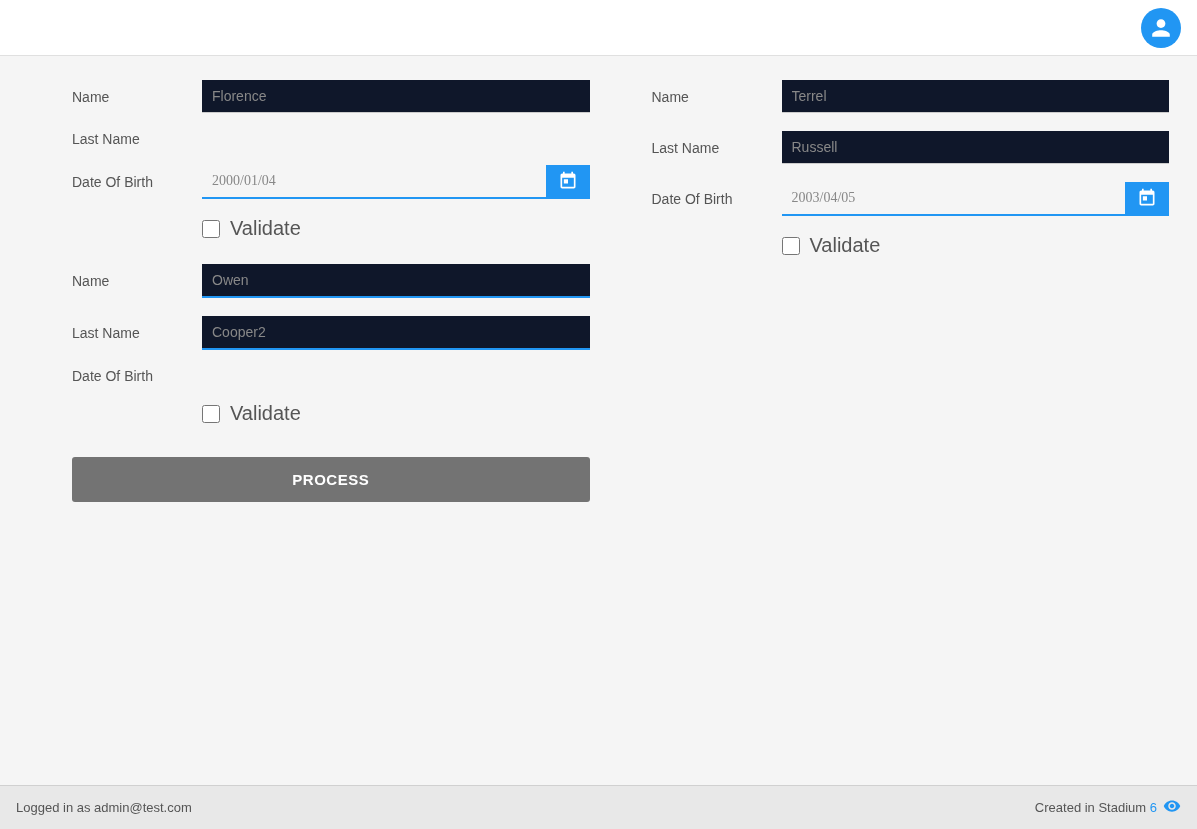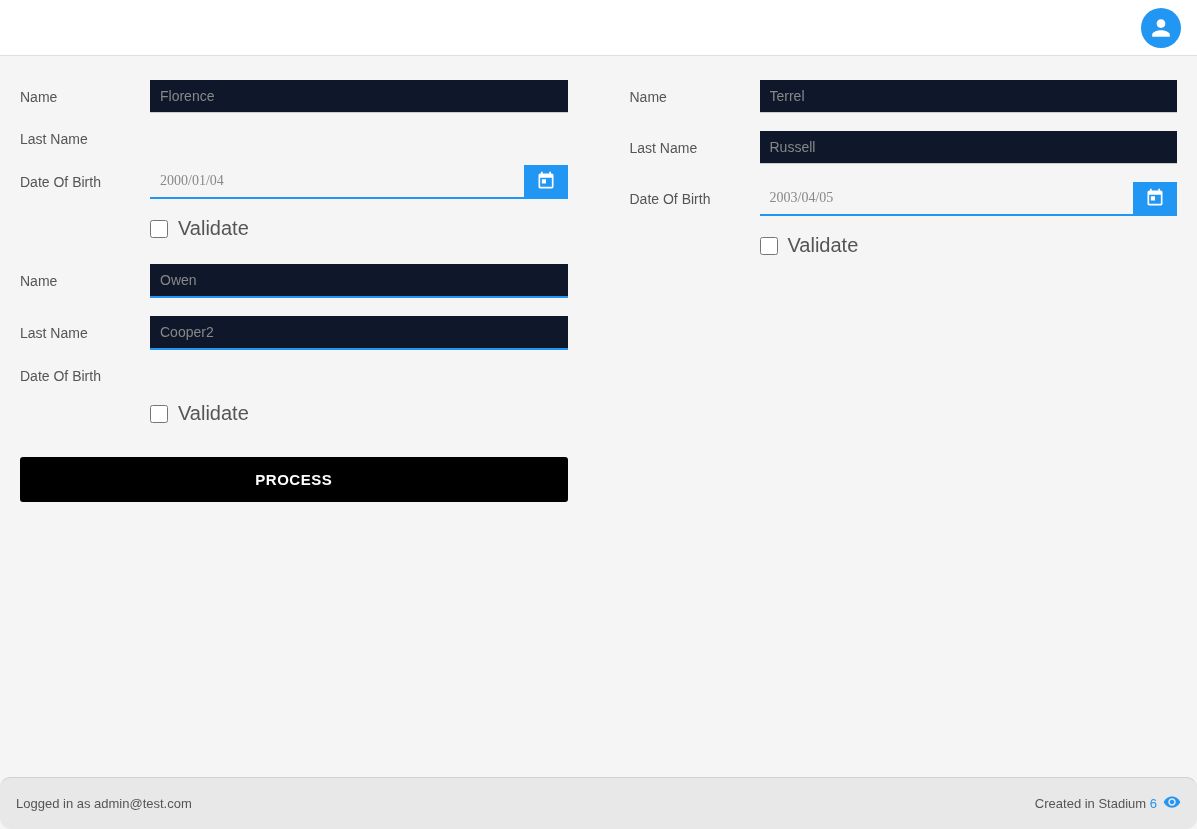--- a/index.html
+++ b/index.html
@@ -30,23 +30,24 @@
       cursor: pointer;
       display: flex;
       align-items: center;
       justify-content: center;
       color: #fff;
       font-size: 20px;
     }
 
     .main-content {
       flex: 1;
-      padding: 24px 20px;
+      padding: 24px 28px;
       display: flex;
       gap: 62px;
+      margin-left: 44px;
     }
 
     .column {
       flex: 1;
       display: flex;
       flex-direction: column;
       gap: 0;
     }
 
     .form-group {
@@ -117,43 +118,42 @@
       border: 1px solid #999;
       cursor: pointer;
     }
 
     .validate-label {
       font-size: 20px;
       color: #555;
     }
 
     .process-btn {
-      background: #000000;
+      background: #737373;
       color: #fff;
       border: none;
       padding: 14px 30px;
       font-size: 15px;
       font-weight: bold;
       cursor: pointer;
       border-radius: 3px;
       margin-top: 8px;
       letter-spacing: 0.5px;
     }
 
     .status-bar {
       background: #e8e8e8;
-      height: 52px;
+      height: 44px;
       display: flex;
       align-items: center;
       justify-content: space-between;
       padding: 3px 16px;
       font-size: 13px;
       color: #555;
       border-top: 1px solid #d0d0d0;
-      border-radius: 11px;
     }
 
     .created-stadium {
       display: flex;
       align-items: center;
       gap: 6px;
       color: #555;
     }
 
     .created-stadium a {

